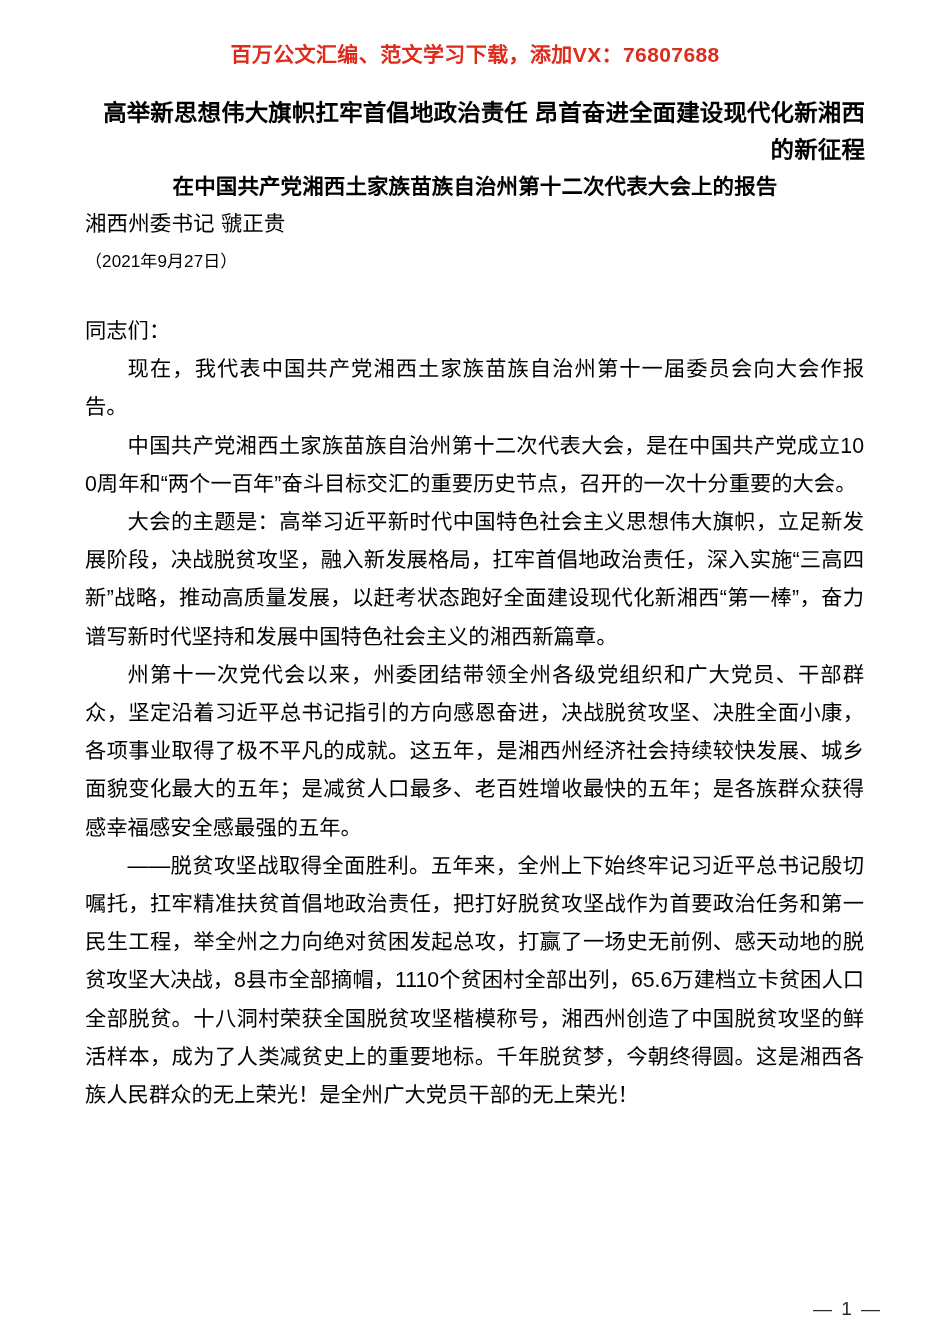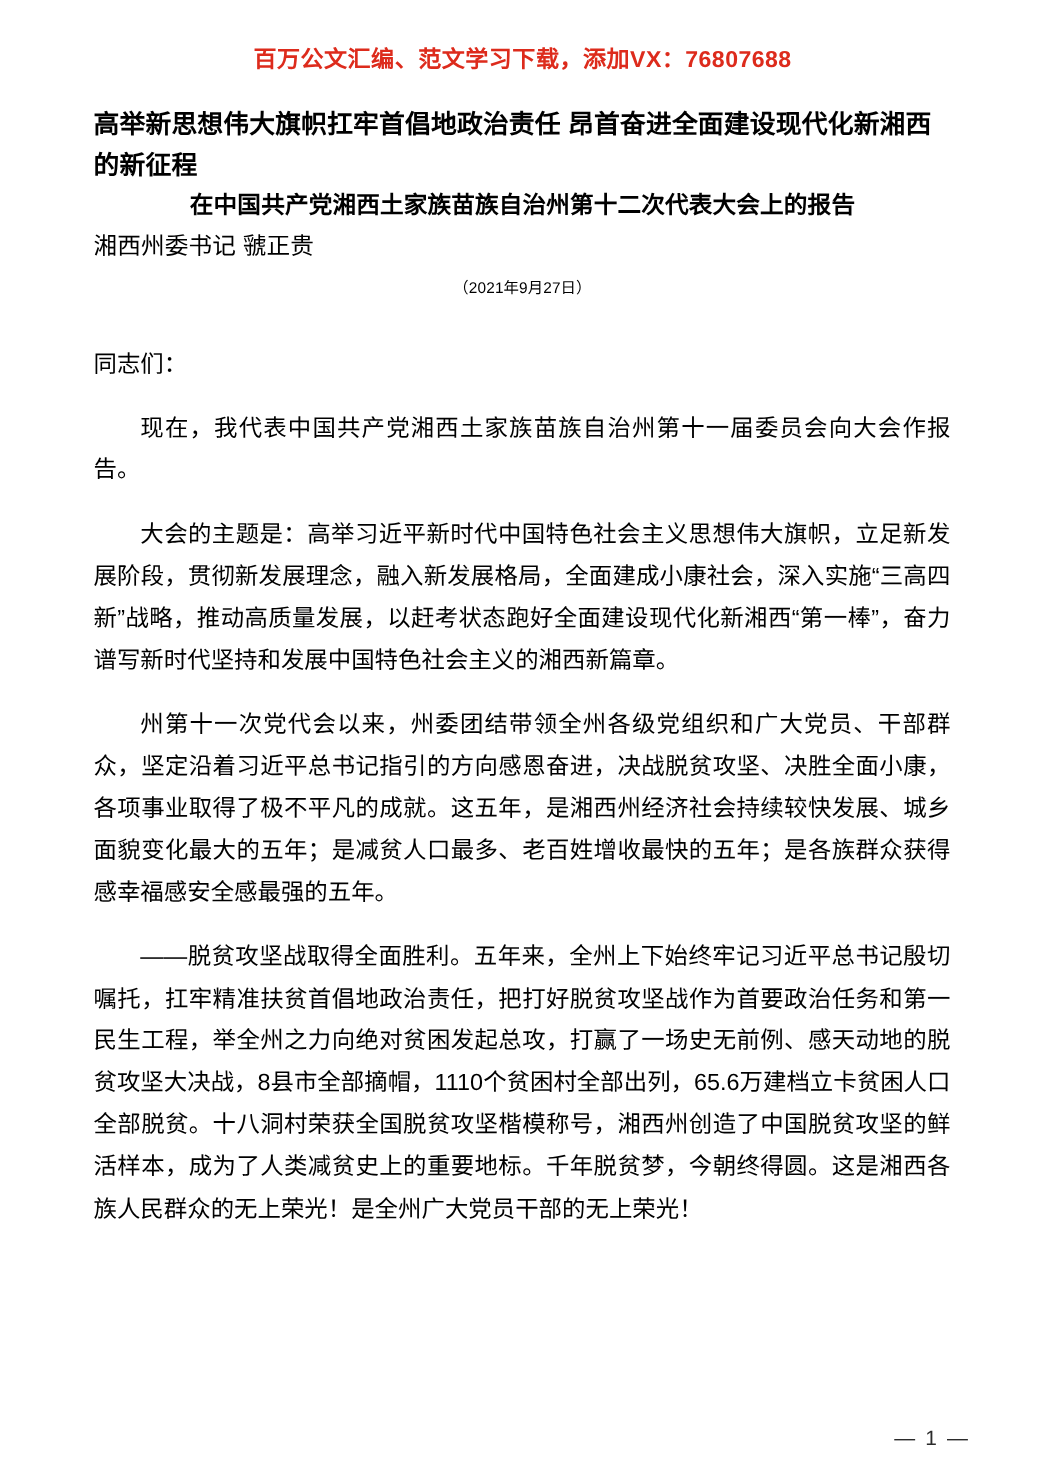--- a/index.html
+++ b/index.html
@@ -49,21 +49,21 @@
     width: 780px;
     text-align: center;
   }
 
   .doc-title {
     font-size: 23.5px;
     font-weight: 700;
     line-height: 37px;
     letter-spacing: 0.1px;
     margin: 0;
-    text-align: left;
+    text-align: right;
   }
 
   .doc-subtitle {
     font-size: 21.5px;
     font-weight: 700;
     line-height: 37px;
     letter-spacing: 0.1px;
     margin: 0;
     text-align: center;
   }
@@ -71,26 +71,26 @@
   .doc-author {
     font-size: 21.5px;
     font-weight: 400;
     line-height: 37px;
     letter-spacing: 0.1px;
     margin: 0;
     text-align: left;
   }
 
   .doc-date {
-    font-size: 14px;
+    font-size: 17px;
     font-weight: 400;
     line-height: 37px;
     letter-spacing: 0.1px;
     margin: 0;
-    text-align: center;
+    text-align: left;
   }
 
   
   .doc-body {
     position: absolute;
     top: 312px;
     left: 85px;
     width: 779px;
   }
 
@@ -99,21 +99,20 @@
     line-height: 38.2px;
     margin: 0;
     text-align: justify;
     text-justify: inter-ideograph;
     letter-spacing: 0px;
     word-break: break-all;
   }
 
   .para.indent {
     text-indent: 2em;
-    margin-top: 20px;
   }
 
   .para.salutation {
     text-indent: 0;
   }
 
   .para.heading {
     text-indent: 2em;
   }
 
@@ -142,20 +141,21 @@
   <div class="title-block">
     <h1 class="doc-title">高举新思想伟大旗帜扛牢首倡地政治责任  昂首奋进全面建设现代化新湘西的新征程</h1>
     <div class="doc-subtitle">在中国共产党湘西土家族苗族自治州第十二次代表大会上的报告</div>
     <div class="doc-author">湘西州委书记  虢正贵</div>
     <div class="doc-date">（2021年9月27日）</div>
   </div>
 
   <div class="doc-body">
       <p class="para salutation">同志们：</p>
       <p class="para indent">现在，我代表中国共产党湘西土家族苗族自治州第十一届委员会向大会作报告。</p>
-      <p class="para indent">大会的主题是：高举习近平新时代中国特色社会主义思想伟大旗帜，立足新发展阶段，贯彻新发展理念，融入新发展格局，全面建成小康社会，深入实施“三高四新”战略，推动高质量发展，以赶考状态跑好全面建设现代化新湘西“第一棒”，奋力谱写新时代坚持和发展中国特色社会主义的湘西新篇章。</p>
+      <p class="para indent">中国共产党湘西土家族苗族自治州第十二次代表大会，是在中国共产党成立100周年和“两个一百年”奋斗目标交汇的重要历史节点，召开的一次十分重要的大会。</p>
+      <p class="para indent">大会的主题是：高举习近平新时代中国特色社会主义思想伟大旗帜，立足新发展阶段，决战脱贫攻坚，融入新发展格局，扛牢首倡地政治责任，深入实施“三高四新”战略，推动高质量发展，以赶考状态跑好全面建设现代化新湘西“第一棒”，奋力谱写新时代坚持和发展中国特色社会主义的湘西新篇章。</p>
       <p class="para indent">州第十一次党代会以来，州委团结带领全州各级党组织和广大党员、干部群众，坚定沿着习近平总书记指引的方向感恩奋进，决战脱贫攻坚、决胜全面小康，各项事业取得了极不平凡的成就。这五年，是湘西州经济社会持续较快发展、城乡面貌变化最大的五年；是减贫人口最多、老百姓增收最快的五年；是各族群众获得感幸福感安全感最强的五年。</p>
       <p class="para indent">——脱贫攻坚战取得全面胜利。五年来，全州上下始终牢记习近平总书记殷切嘱托，扛牢精准扶贫首倡地政治责任，把打好脱贫攻坚战作为首要政治任务和第一民生工程，举全州之力向绝对贫困发起总攻，打赢了一场史无前例、感天动地的脱贫攻坚大决战，8县市全部摘帽，1110个贫困村全部出列，65.6万建档立卡贫困人口全部脱贫。十八洞村荣获全国脱贫攻坚楷模称号，湘西州创造了中国脱贫攻坚的鲜活样本，成为了人类减贫史上的重要地标。千年脱贫梦，今朝终得圆。这是湘西各族人民群众的无上荣光！是全州广大党员干部的无上荣光！</p>
     </div>
 
   <div class="page-footer">— 1 —</div>
 
 </div>
 
 </body></html>

